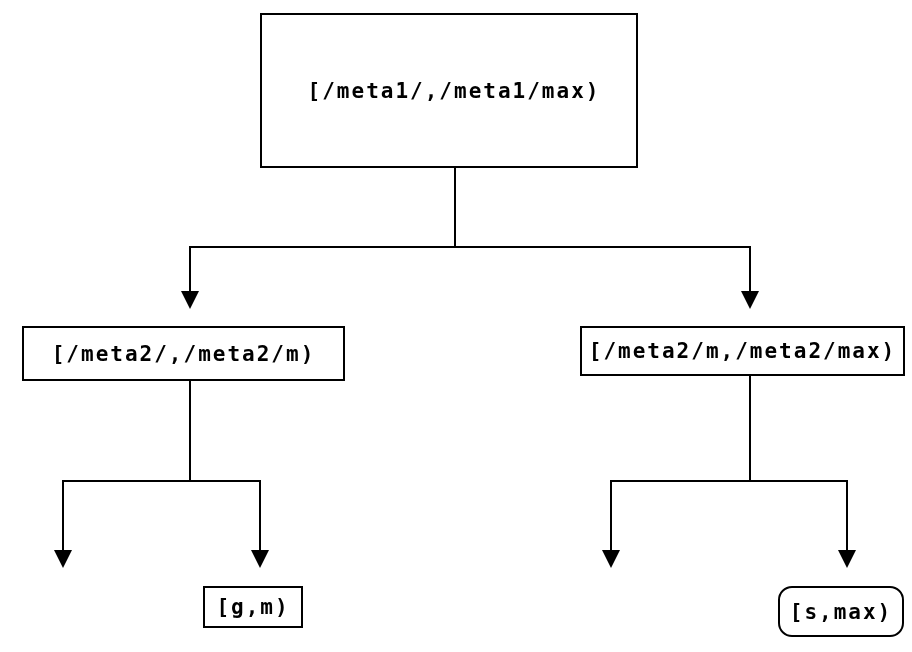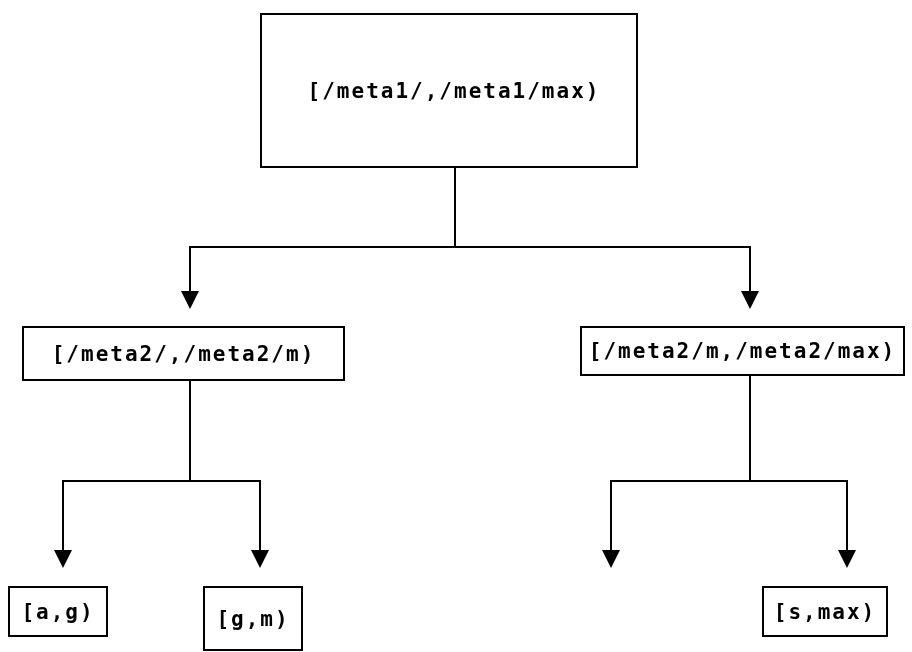--- a/index.html
+++ b/index.html
@@ -33,23 +33,23 @@
     color: #000000;
     font-size: 21px;
     font-weight: bold;
     letter-spacing: 2px;
     white-space: nowrap;
   }
   .n-root  { left: 260px; top: 13px;  width: 378px; height: 155px; padding-left: 10px; }
   .n-l     { left: 22px;  top: 326px; width: 323px; height: 55px;  }
   .n-r     { left: 580px; top: 326px; width: 325px; height: 50px;  }
   .n-ag    { left: 8px;   top: 586px; width: 100px; height: 51px;  }
-  .n-gm    { left: 203px; top: 586px; width: 100px; height: 65px;  }
+  .n-gm    { left: 203px; top: 586px; width: 100px; height: 42px;  }
   .n-ms    { left: 553px; top: 586px; width: 102px; height: 51px;  }
-  .n-smax  { left: 762px; top: 586px; width: 126px; height: 51px;  }
+  .n-smax  { left: 778px; top: 586px; width: 126px; height: 51px; border-radius: 14px;  }
 </style>
 </head>
 <body>
 
 <div class="canvas">
 
   <svg class="connectors" width="912" height="652" viewBox="0 0 912 652" aria-hidden="true">
 
     <g stroke="#000000" stroke-width="2" fill="none">
       <path d="M455,168 V247"></path>
@@ -84,23 +84,20 @@
   </div>
 
   <div class="node n-l">
     <span>[/meta2/,/meta2/m)</span>
   </div>
 
   <div class="node n-r">
     <span>[/meta2/m,/meta2/max)</span>
   </div>
 
-  <div class="node n-ag">
-    <span>[a,g)</span>
-  </div>
 
   <div class="node n-gm">
     <span>[g,m)</span>
   </div>
 
 
   <div class="node n-smax">
     <span>[s,max)</span>
   </div>
 

